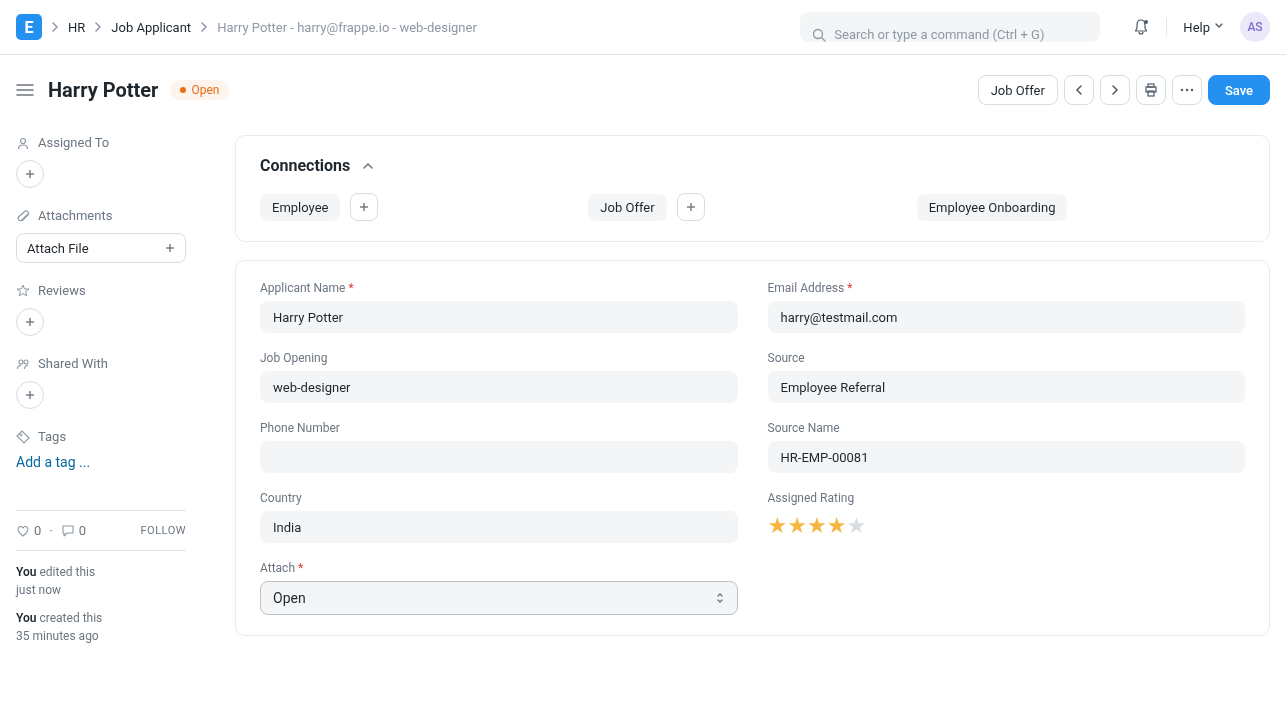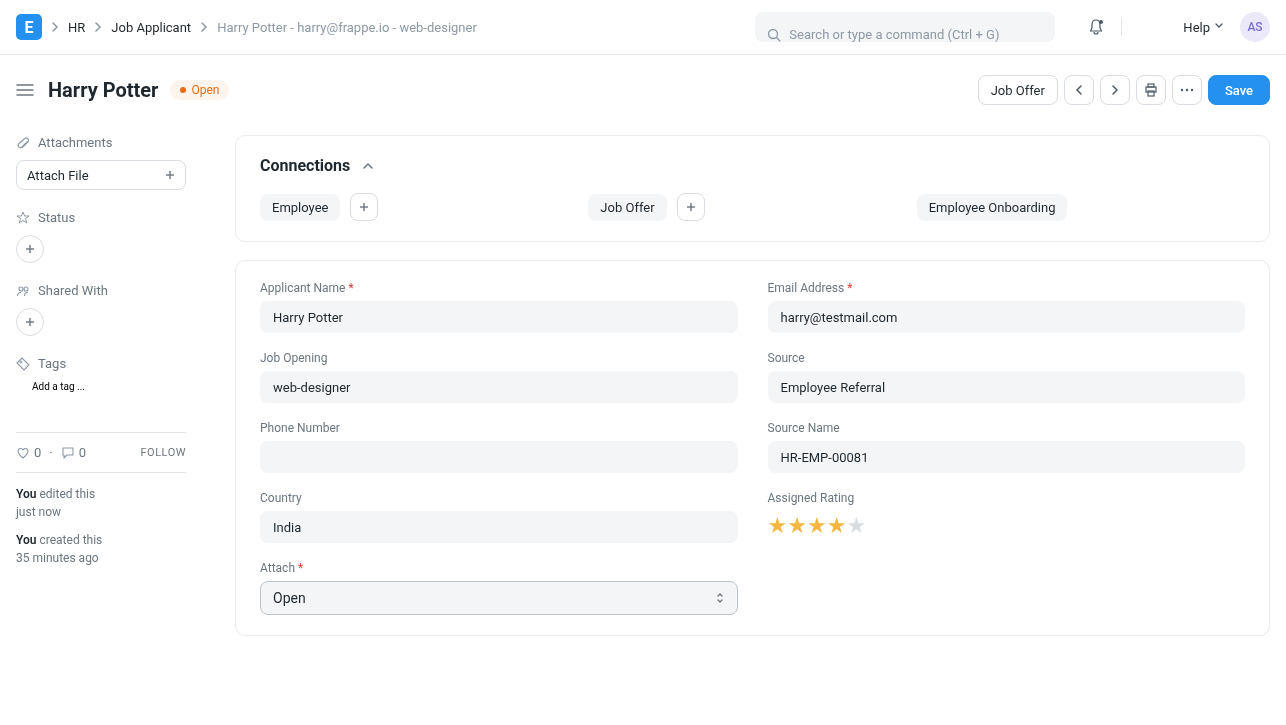--- a/index.html
+++ b/index.html
@@ -83,21 +83,20 @@
     .divider-v {
       width: 1px;
       height: 18px;
       background: #e2e6e9;
     }
     .help-link {
       display: flex;
       gap: 4px;
       font-size: 13px;
       color: #1f272e;
-      margin-left: 45px;
     }
     .avatar {
       width: 30px;
       height: 30px;
       border-radius: 50%;
       background: #eae8f9;
       color: #7d6fd0;
       display: flex;
       align-items: center;
       justify-content: center;
@@ -208,23 +207,22 @@
       border: 1px solid #d8dde1;
       border-radius: 8px;
       display: flex;
       align-items: center;
       justify-content: space-between;
       padding: 0 10px;
       font-size: 13px;
       color: #1f272e;
     }
     .tag-input {
-      color: #000000;
-      font-size: 10px;
-      margin-left: 16px;
+      color: #0369a1;
+      font-size: 14px;
     }
 
     .sidebar-footer {
       border-top: 1px solid #e2e6e9;
       padding-top: 12px;
       margin-top: 40px;
       width: 170px;
     }
     .social-row {
       display: flex;
@@ -459,20 +457,35 @@
           <circle cx="12" cy="2" r="1.2" fill="#4c5a67"></circle>
         </svg>
     </button>
     <button class="btn btn-primary">Save</button>
   </div>
 </div>
 
 <div class="content">
 
   <div class="sidebar">
+    <div class="sidebar-section">
+      <div class="sidebar-label">
+        <svg width="14" height="14" viewBox="0 0 14 14">
+            <circle cx="7" cy="5" r="2.5" stroke="#8d99a6" stroke-width="1.2" fill="none"></circle>
+            <path d="M2.5 13 C2.5 10 5 9 7 9 C9 9 11.5 10 11.5 13" stroke="#8d99a6" stroke-width="1.2" fill="none"></path>
+          </svg>
+        <span>Assigned To</span>
+      </div>
+      <div class="add-circle">
+        <svg width="10" height="10" viewBox="0 0 10 10">
+            <line x1="5" y1="1" x2="5" y2="9" stroke="#6c7680" stroke-width="1.4"></line>
+            <line x1="1" y1="5" x2="9" y2="5" stroke="#6c7680" stroke-width="1.4"></line>
+          </svg>
+      </div>
+    </div>
 
     <div class="sidebar-section">
       <div class="sidebar-label">
         <svg width="14" height="14" viewBox="0 0 14 14">
             <path d="M10 4 L5 9 C4 10 2.5 10 1.8 9 C1 8 1 6.5 2 5.5 L7.5 0.8 C8.5 -0.2 10 0 10.8 0.8 C11.6 1.6 11.8 3 10.8 4 L5.5 9.3" stroke="#8d99a6" stroke-width="1.2" fill="none" stroke-linecap="round" transform="translate(1,2)"></path>
           </svg>
         <span>Attachments</span>
       </div>
       <div class="attach-btn">
         <span>Attach File</span>
@@ -481,21 +494,21 @@
             <line x1="1" y1="5" x2="9" y2="5" stroke="#6c7680" stroke-width="1.4"></line>
           </svg>
       </div>
     </div>
 
     <div class="sidebar-section">
       <div class="sidebar-label">
         <svg width="14" height="14" viewBox="0 0 14 14">
             <path d="M7 1 L8.6 5 L13 5 L9.5 7.6 L10.8 12 L7 9.5 L3.2 12 L4.5 7.6 L1 5 L5.4 5 Z" stroke="#8d99a6" stroke-width="1" fill="none"></path>
           </svg>
-        <span>Status</span>
+        <span>Reviews</span>
       </div>
       <div class="add-circle">
         <svg width="10" height="10" viewBox="0 0 10 10">
             <line x1="5" y1="1" x2="5" y2="9" stroke="#6c7680" stroke-width="1.4"></line>
             <line x1="1" y1="5" x2="9" y2="5" stroke="#6c7680" stroke-width="1.4"></line>
           </svg>
       </div>
     </div>
 
     <div class="sidebar-section">

